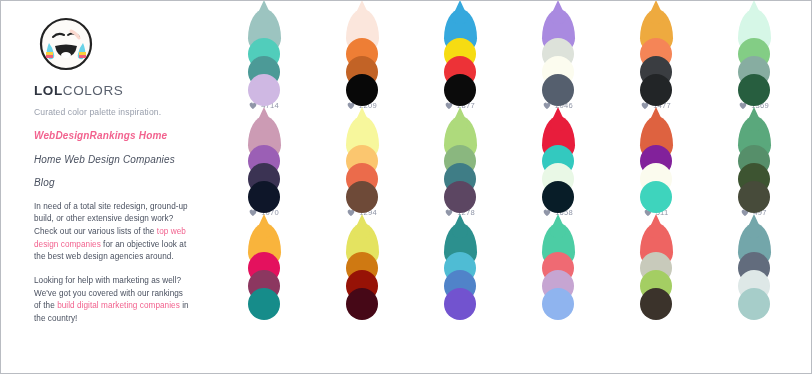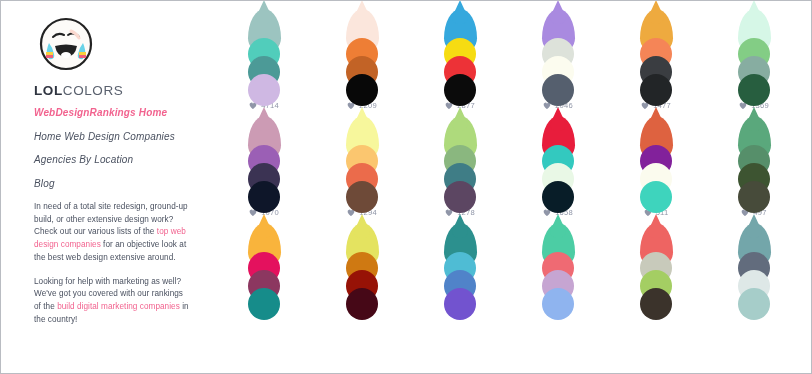--- a/index.html
+++ b/index.html
@@ -149,30 +149,30 @@
         <path d="M48 28 q3 7 2 12 q-1 5 -5 4 q-3 -1 -2 -5 q1 -6 5 -11 z" fill="#69d3e8"></path>
         <rect x="44" y="37" width="7" height="3" fill="#f9d13e"></rect>
         <rect x="44" y="40" width="7" height="3" fill="#ef5f7a"></rect>
       </svg>
     </div>
 
     <div class="brand">
       <span class="lol">LOL</span><span class="colors">COLORS</span>
     </div>
 
+    <div class="tagline">Curated color palette inspiration.</div>
 
     <nav class="nav">
       <a class="nav-item active" href="#">WebDesignRankings Home</a>
       <a class="nav-item" href="#">Home Web Design Companies</a>
-      <a class="nav-item" href="#">Agencies By Location</a>
       <a class="nav-item" href="#">Blog</a>
     </nav>
 
     <p class="promo">
-      <span>In need of a total site redesign, ground-up build, or other extensive design work? Check out our various lists of the </span><a href="#">top web design companies</a><span> for an objective look at the best web design extensive around.</span>
+      <span>In need of a total site redesign, ground-up build, or other extensive design work? Check out our various lists of the </span><a href="#">top web design companies</a><span> for an objective look at the best web design agencies around.</span>
     </p>
 
     <p class="promo">
       <span>Looking for help with marketing as well? We've got you covered with our rankings of the </span><a href="#">build digital marketing companies</a><span> in the country!</span>
     </p>
 
   </aside>
 
   <main class="main">
     <div class="grid" id="palette-grid">

